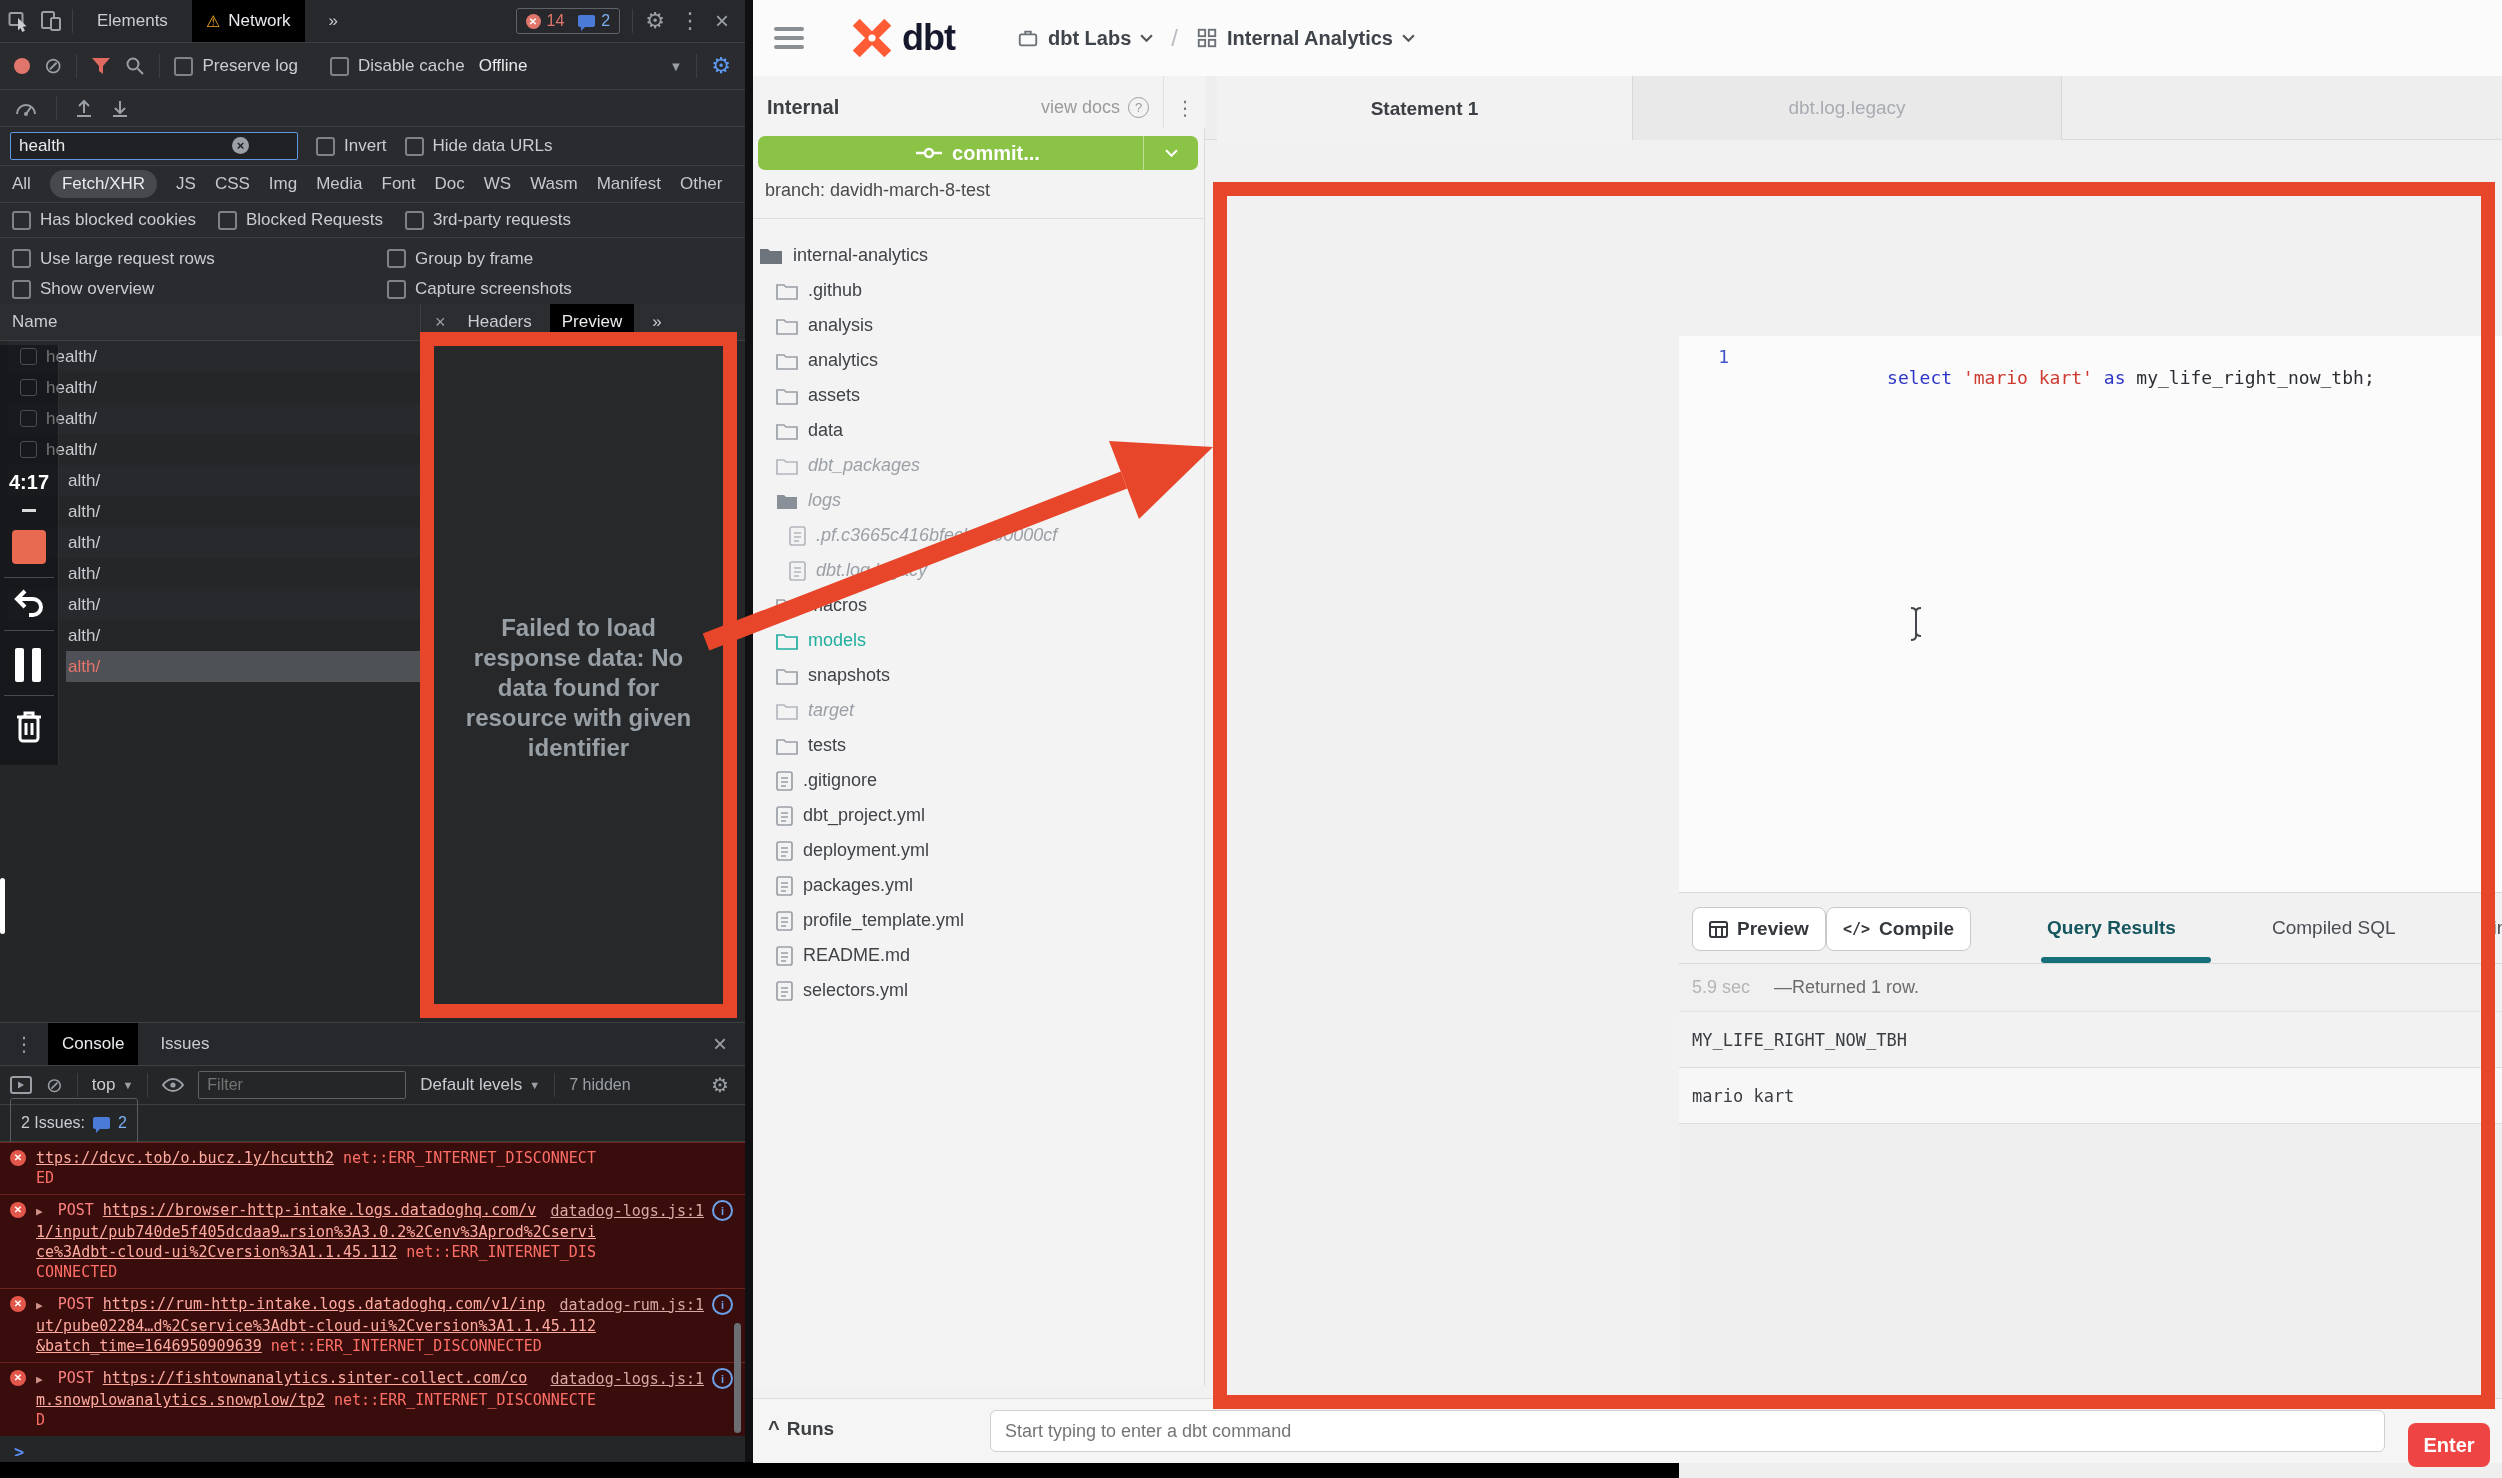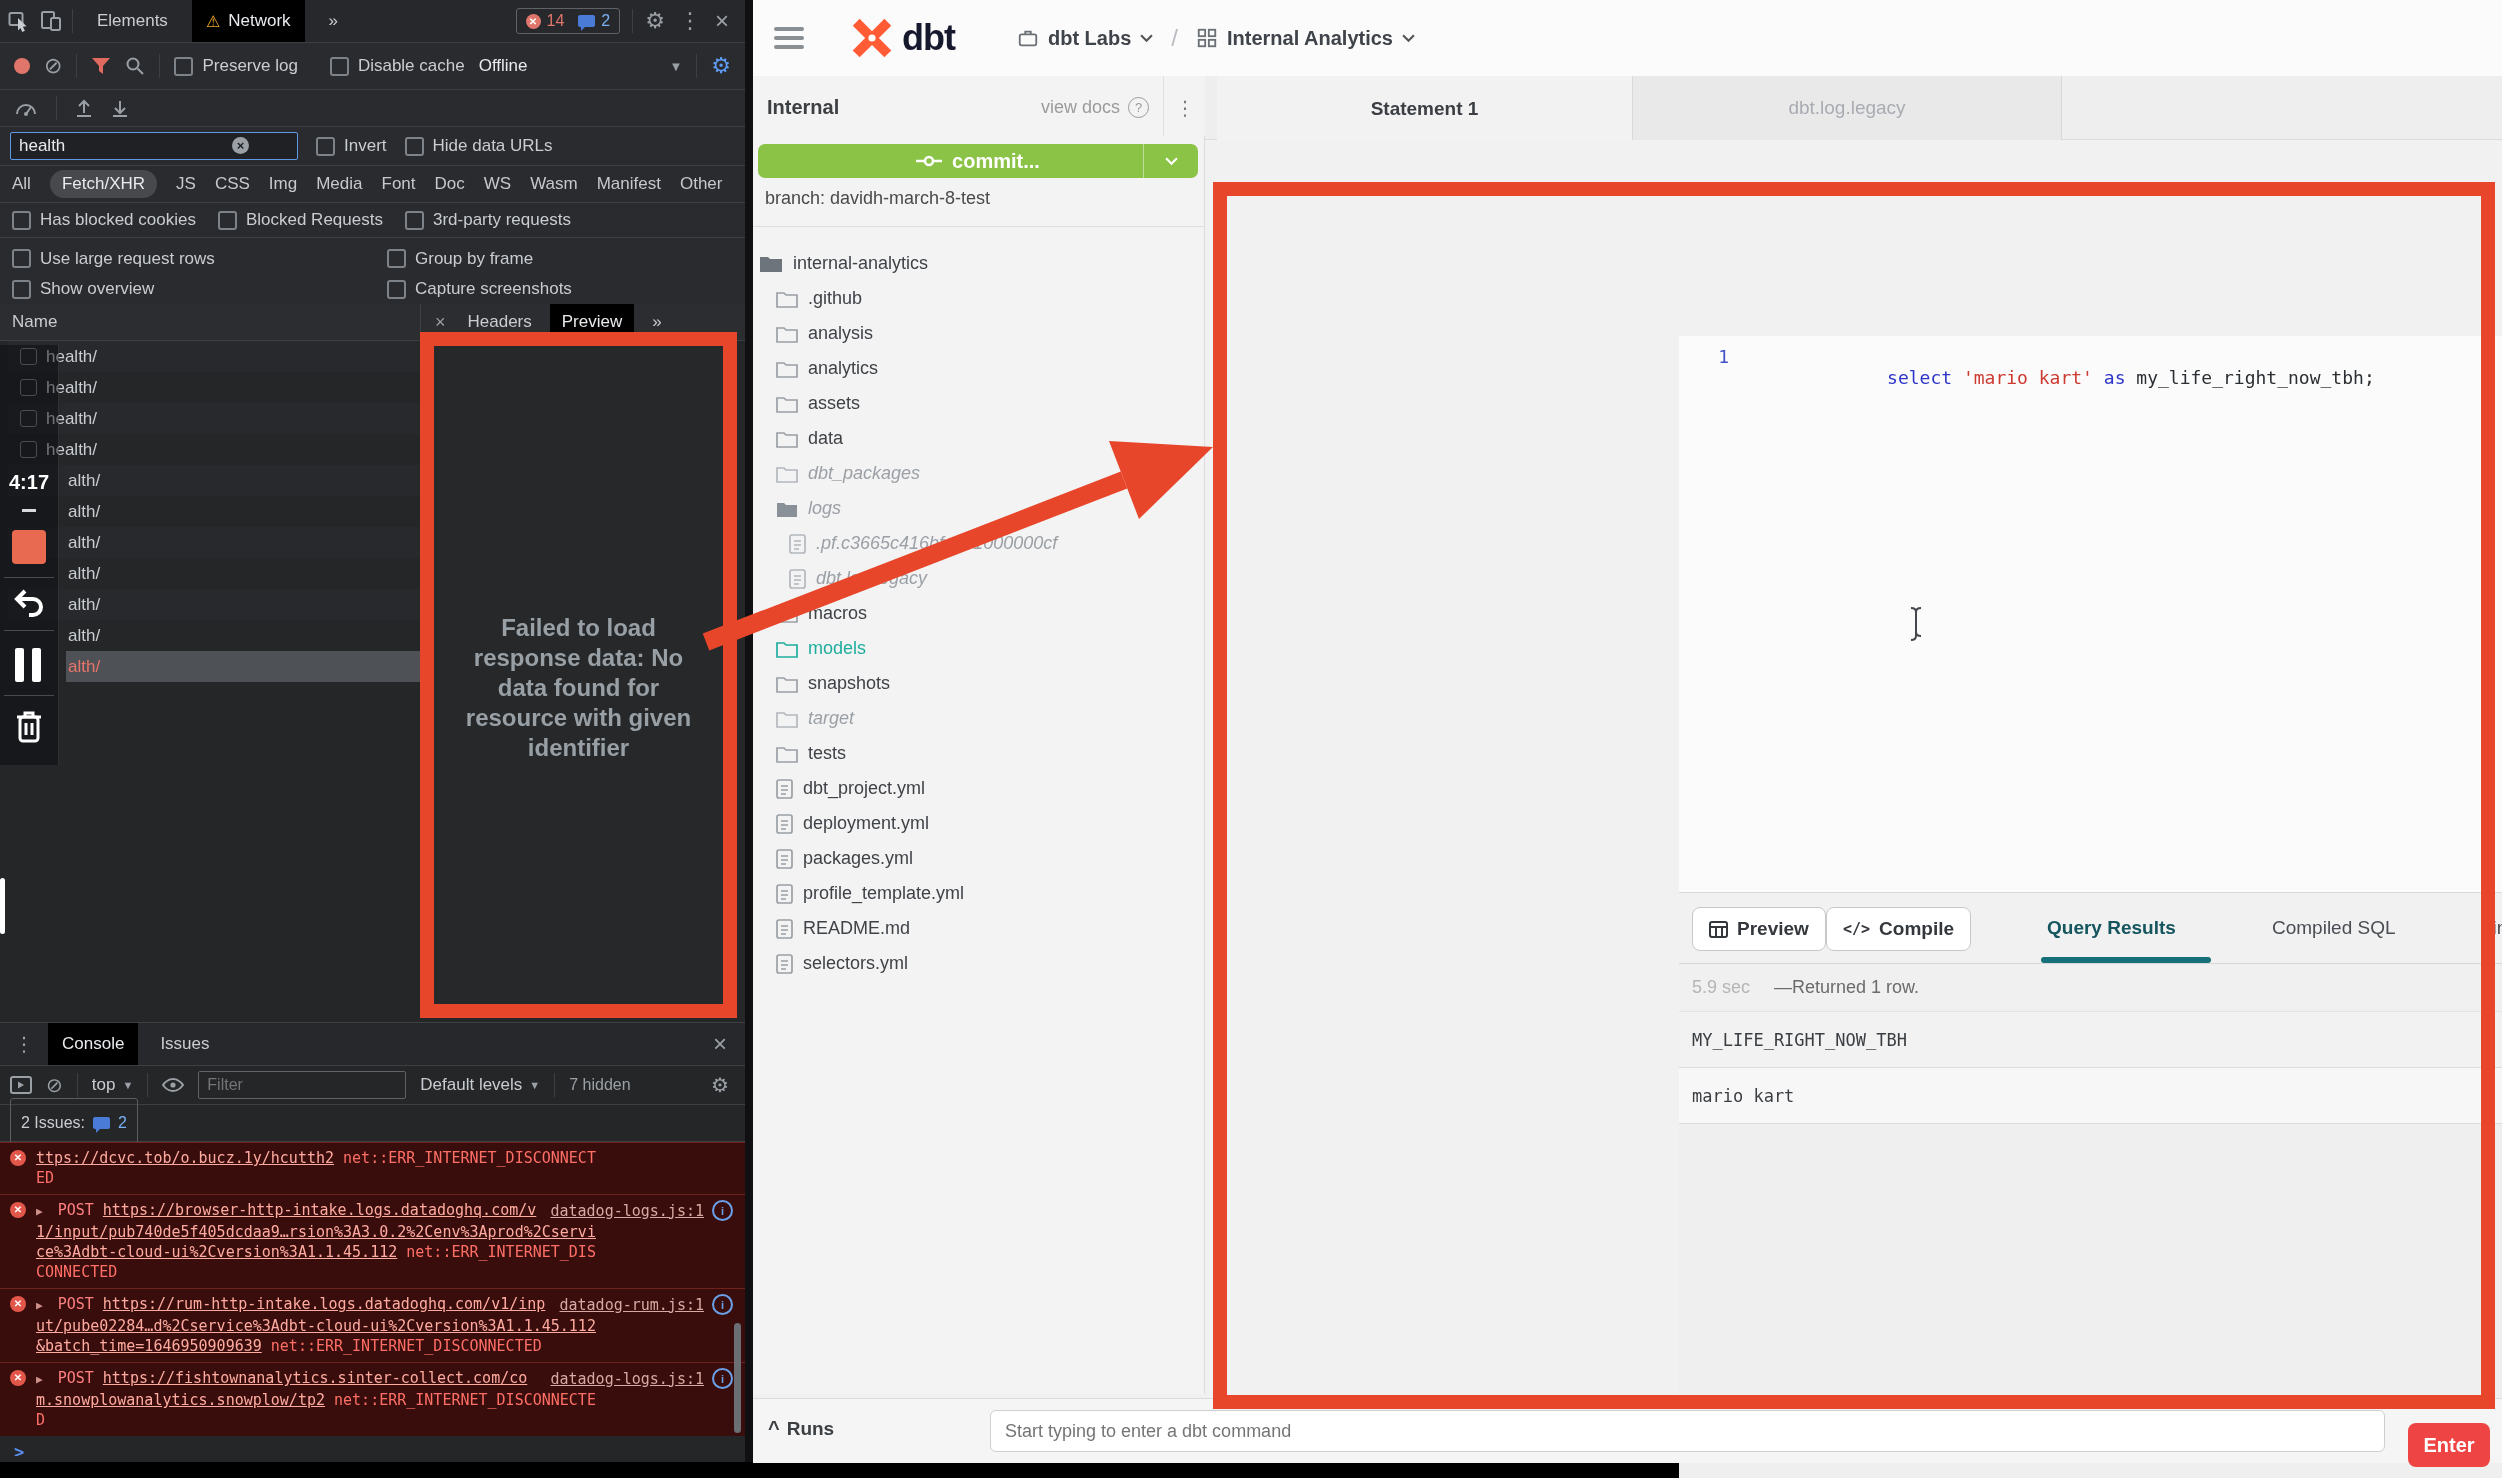--- a/index.html
+++ b/index.html
@@ -83,21 +83,21 @@
   #dbt-header{position:absolute;left:0;top:0;width:1749px;height:76px;background:#fbfbfb;border-bottom:1px solid #e0e0e0;
               display:flex;align-items:center;}
   .ham{width:30px;height:22px;display:flex;flex-direction:column;justify-content:space-between;margin-left:21px;}
   .ham div{height:4px;background:#8a8f94;border-radius:2px;}
   .brand-text{font-size:36px;font-weight:bold;color:#16182d;margin-left:8px;letter-spacing:-1px;}
   .hdr-item{display:flex;align-items:center;gap:9px;font-size:20px;font-weight:bold;color:#3f434a;}
   #dbt-sbheader{position:absolute;left:0;top:76px;width:410px;height:64px;background:#f3f3f3;border-bottom:1px solid #ddd;
                 display:flex;align-items:center;padding:0 14px;box-sizing:border-box;}
   #dbt-gutter{position:absolute;left:410px;top:76px;width:42px;height:64px;border-left:1px solid #e0e0e0;border-bottom:1px solid #ddd;
               background:#f3f3f3;display:flex;align-items:center;justify-content:center;}
-  #dbt-sidebar{position:absolute;left:0;top:136px;width:452px;height:1258px;background:#f3f3f3;border-right:1px solid #dcdcdc;box-sizing:border-box;}
+  #dbt-sidebar{position:absolute;left:0;top:128px;width:452px;height:1258px;background:#f3f3f3;border-right:1px solid #dcdcdc;box-sizing:border-box;}
   #commit-btn{position:absolute;left:5px;top:8px;width:440px;height:34px;background:#8ac345;border-radius:7px;color:#fff;
               font-size:20px;font-weight:bold;display:flex;align-items:center;}
   #commit-chev{position:absolute;right:0;top:0;width:54px;height:34px;border-left:1px solid rgba(255,255,255,0.45);
                display:flex;align-items:center;justify-content:center;}
   #branch-line{position:absolute;left:12px;top:52px;font-size:18px;color:#4a4a4a;}
   #sb-divider{position:absolute;left:0;top:90px;width:452px;height:1px;background:#ddd;}
   #tree{position:absolute;left:0;top:110px;width:452px;}
   .tree-row{height:35px;display:flex;align-items:center;font-size:18px;color:#3f4247;}
   .tree-row .ticon{margin-right:10px;flex:none;display:flex;}
   .lv0{padding-left:6px;} .lv1{padding-left:23px;} .lv2{padding-left:36px;}
@@ -674,20 +674,29 @@
             </span>
           <span>tests</span>
         </div>
         <div class="tree-row lv1">
           <span class="ticon">
               <svg width="17" height="20" viewBox="0 0 17 20">
                 <rect x="1" y="1" width="15" height="18" rx="2" fill="none" stroke="#9aa0a6" stroke-width="1.7"></rect>
                 <path d="M5 7h7M5 11h7M5 15h5" stroke="#9aa0a6" stroke-width="1.5"></path>
               </svg>
             </span>
+          <span>.gitignore</span>
+        </div>
+        <div class="tree-row lv1">
+          <span class="ticon">
+              <svg width="17" height="20" viewBox="0 0 17 20">
+                <rect x="1" y="1" width="15" height="18" rx="2" fill="none" stroke="#9aa0a6" stroke-width="1.7"></rect>
+                <path d="M5 7h7M5 11h7M5 15h5" stroke="#9aa0a6" stroke-width="1.5"></path>
+              </svg>
+            </span>
           <span>dbt_project.yml</span>
         </div>
         <div class="tree-row lv1">
           <span class="ticon">
               <svg width="17" height="20" viewBox="0 0 17 20">
                 <rect x="1" y="1" width="15" height="18" rx="2" fill="none" stroke="#9aa0a6" stroke-width="1.7"></rect>
                 <path d="M5 7h7M5 11h7M5 15h5" stroke="#9aa0a6" stroke-width="1.5"></path>
               </svg>
             </span>
           <span>deployment.yml</span>

